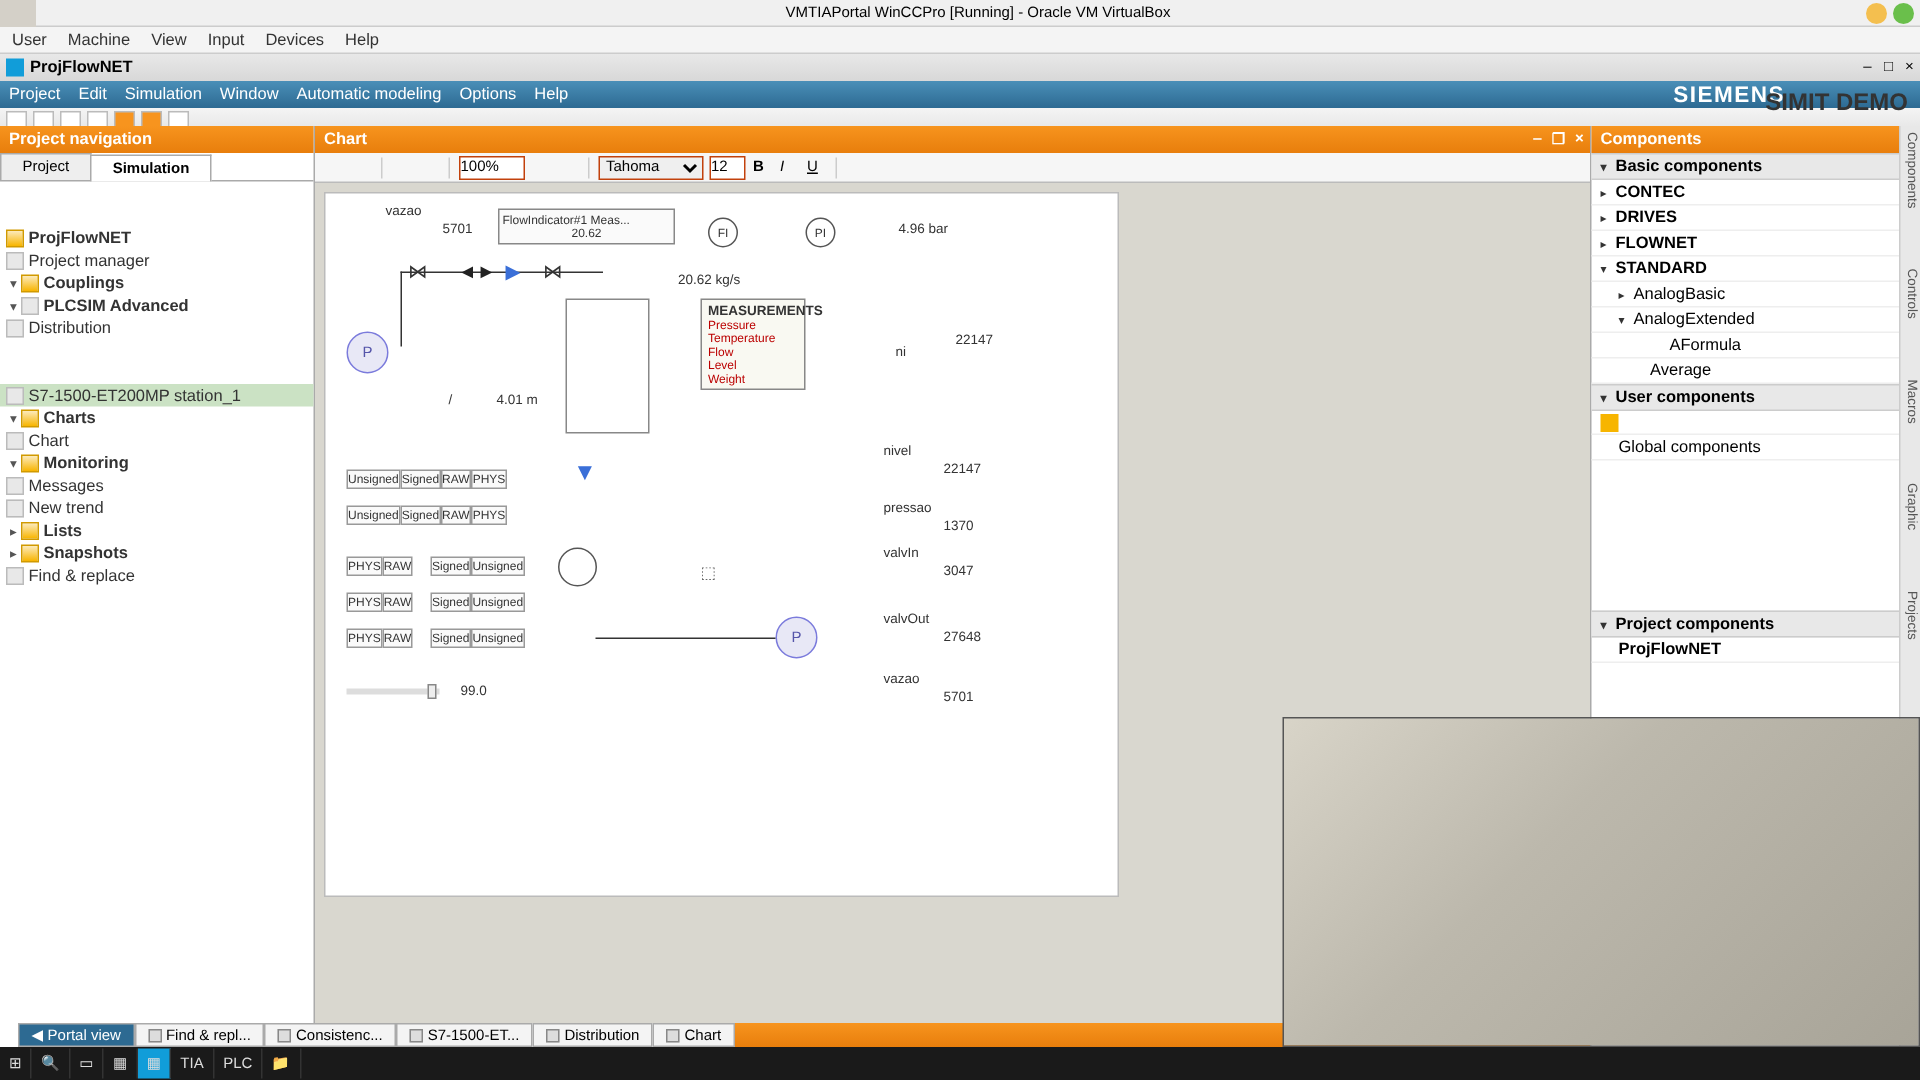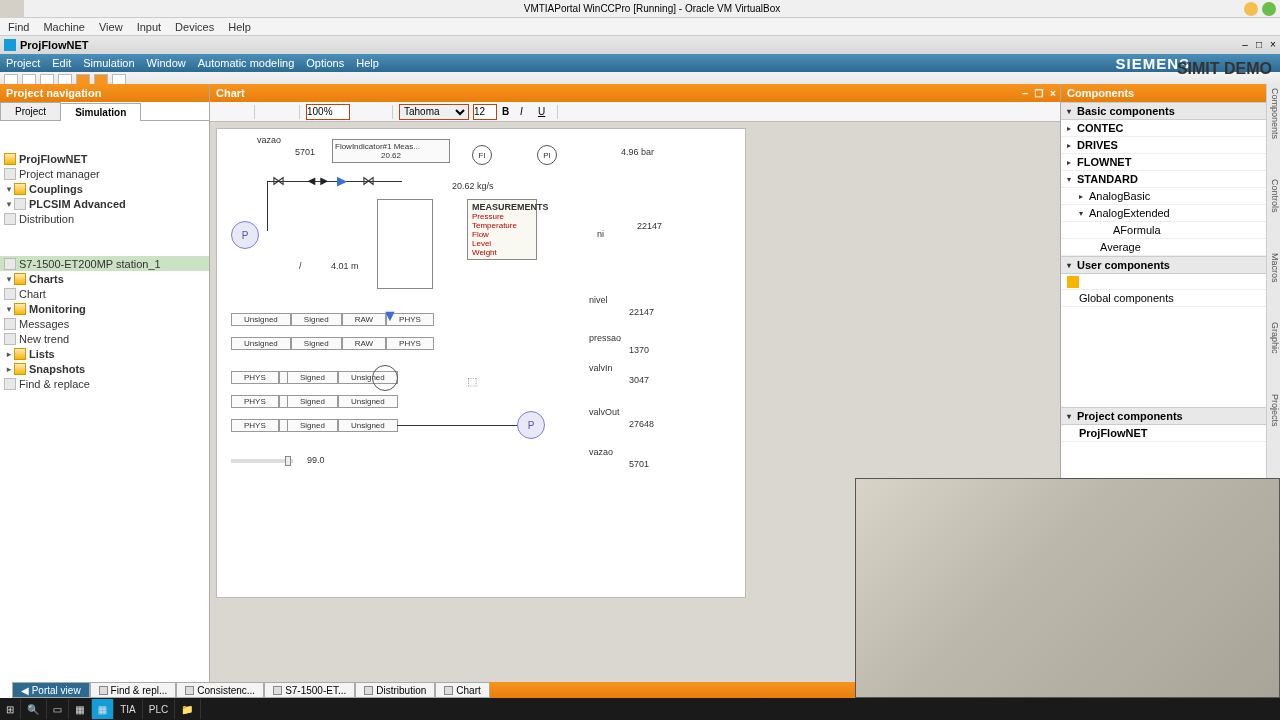--- a/index.html
+++ b/index.html
@@ -60,21 +60,21 @@
 .chart-toolbar .tb { width:14px; height:14px; border:1px solid transparent; }
 
 .canvas-wrap { flex:1; padding:6px 6px 6px 6px; overflow:hidden; position:relative; }
 .canvas { background:#fff; border:1px solid #bbb; width:530px; height:470px; position:relative; font-size:9px; color:#333; }
 
 .p-circle { width:28px; height:28px; border:1px solid #7b7bdc; border-radius:50%; display:flex; align-items:center; justify-content:center; background:#e8e8f6; color:#5555aa; font-size:10px; position:absolute; }
 .tank { position:absolute; border:1px solid #888; background:#fff; }
 .meas-box { position:absolute; border:1px solid #888; background:#f9f9f2; font-size:8px; padding:2px 4px; }
 .meas-box .hd { font-weight:bold; text-align:left; font-size:9px; }
 .sig-grp { position:absolute; display:flex; }
-.sig-btn { border:1px solid #999; padding:1px 12px; font-size:8px; background:#fafafa; }
+.sig-btn { border:1px solid #999; padding:1px 0; font-size:8px; background:#fafafa; }
 .val { position:absolute; font-size:9px; }
 .vtag { position:absolute; font-size:9px; }
 .slider { position:absolute; width:62px; height:4px; background:#ddd; }
 .slider .knob { position:absolute; right:2px; top:-3px; width:6px; height:10px; background:#eee; border:1px solid #888; }
 
 .ind-circle { width:20px; height:20px; border:1px solid #555; border-radius:50%; position:absolute; display:flex; align-items:center; justify-content:center; font-size:8px; background:#fff; }
 .hline{position:absolute; background:#333; height:1px;}
 .vline{position:absolute; background:#333; width:1px;}
 
 .bottom-tab { height:16px; background:linear-gradient(#f7941e,#e87e0c); color:#fff; font-size:10px; padding-left:6px; line-height:16px; }
@@ -104,21 +104,21 @@
 <body>
 
 <div class="vb-title">
   <span>VMTIAPortal WinCCPro [Running] - Oracle VM VirtualBox</span>
   <div class="vb-controls">
     <span class="vb-btn vb-min"></span>
     <span class="vb-btn vb-cls"></span>
   </div>
 </div>
 <div class="vb-menu">
-  <span>Find</span>
+  <span>User</span>
   <span>Machine</span>
   <span>View</span>
   <span>Input</span>
   <span>Devices</span>
   <span>Help</span>
 </div>
 
 <div class="app-title">
   <span class="icn"></span>
   <span style="font-weight:bold">ProjFlowNET</span>
@@ -266,21 +266,21 @@
           <div>FlowIndicator#1 Meas...</div>
           <div style="text-align:center">20.62</div>
         </div>
 
         <div class="ind-circle" style="left:255px; top:16px;">
             <span>FI</span>
           </div>
         <div class="ind-circle" style="left:320px; top:16px;">
             <span>PI</span>
           </div>
-        <div class="val" style="left:404px; top:18px;"><span>4.96</span> <span>bar</span></div>
+        <div class="val" style="left:382px; top:18px;"><span>4.96</span> <span>bar</span></div>
 
         <div class="val" style="left:235px; top:52px;"><span>20.62</span> <span>kg/s</span></div>
         <div class="hline" style="left:50px; top:52px; width:135px;"></div>
         <div class="vline" style="left:50px; top:52px; height:50px;"></div>
 
         <div style="position:absolute; left:55px; top:44px; font-size:13px;">⋈</div>
         <div style="position:absolute; left:88px; top:44px; font-size:13px; color:#222">◄►</div>
         <div style="position:absolute; left:120px; top:44px; font-size:13px; color:#3a6fd8">▶</div>
         <div style="position:absolute; left:145px; top:44px; font-size:13px;">⋈</div>
 

